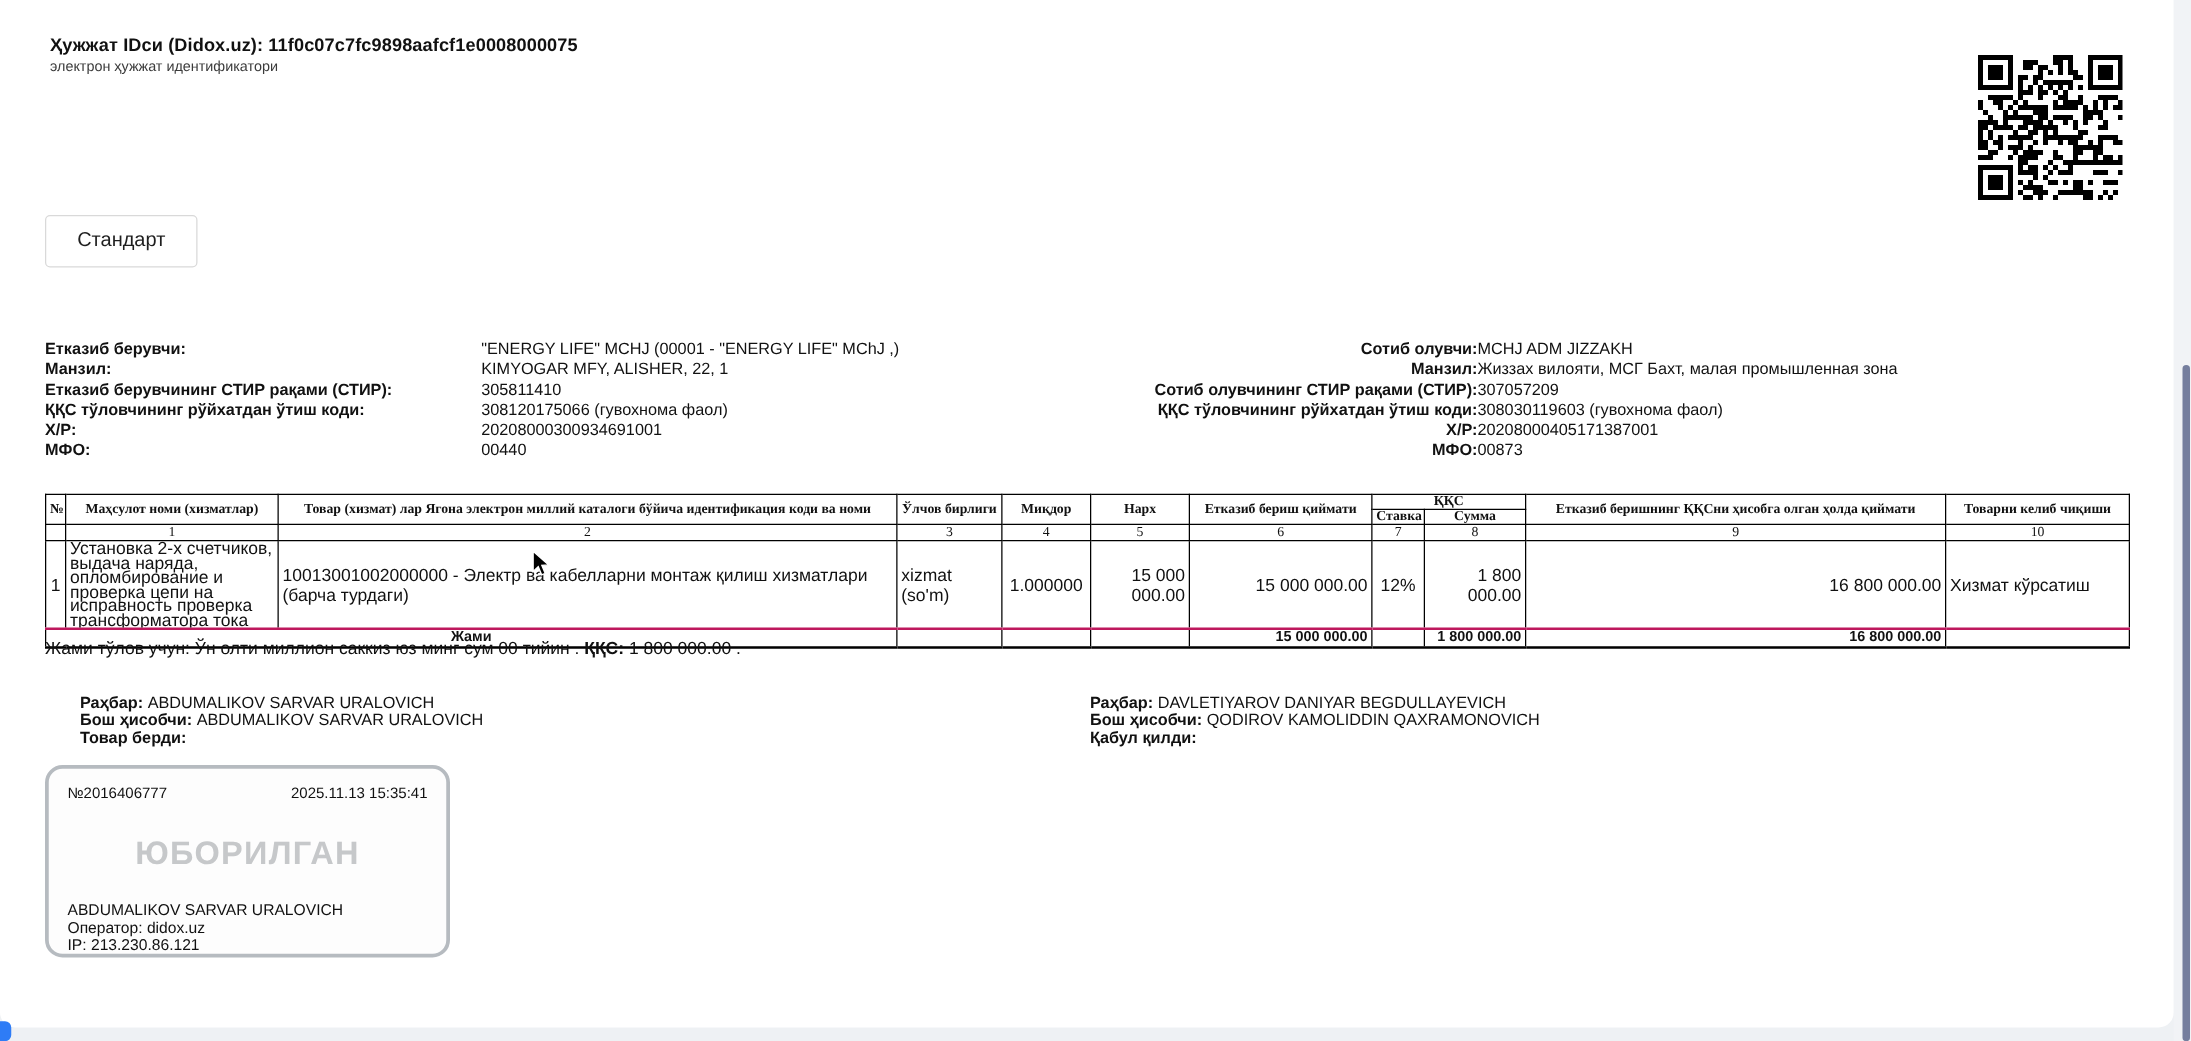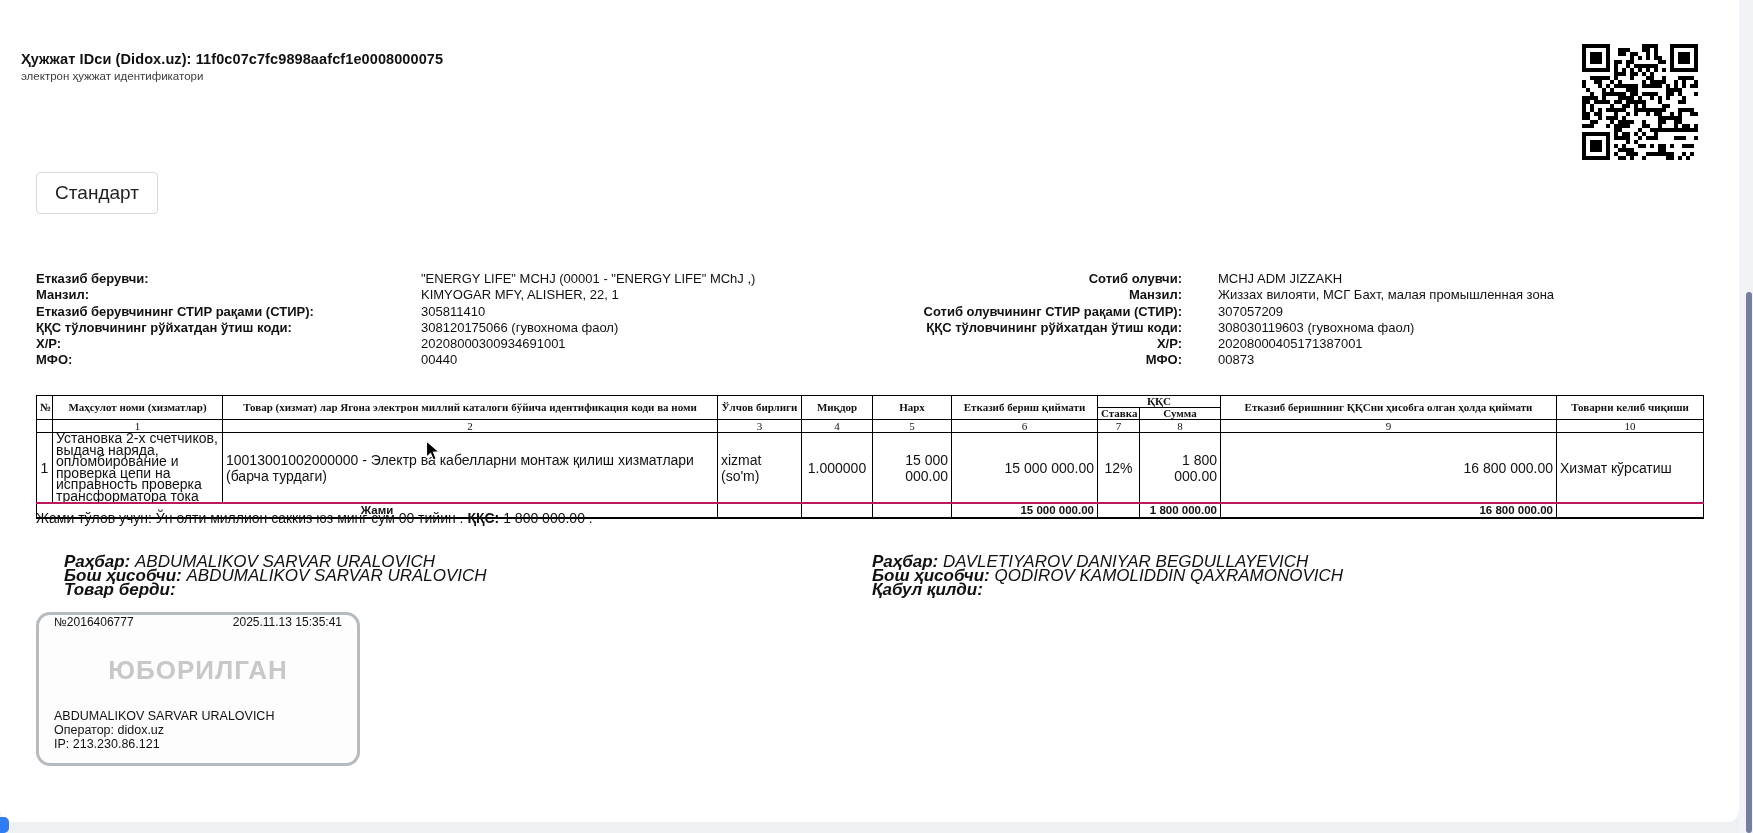--- a/index.html
+++ b/index.html
@@ -2,43 +2,43 @@
 <html><head>
 <meta charset="utf-8">
 <style>
   * { margin:0; padding:0; box-sizing:border-box; }
   html,body { width:1753px; height:833px; overflow:hidden; background:#eef1f4;
               font-family:"Liberation Sans", sans-serif; color:#111; }
   .page { position:absolute; left:0; top:0; width:1739px; height:822px;
           background:#ffffff; border-radius:0 0 12px 12px; }
 
   
-  .doc-ids { position:absolute; left:21px; top:28px;margin-top:22px; }
+  .doc-ids { position:absolute; left:40px; top:28px; }
   .doc-ids .idline { font-size:14.5px; font-weight:700; line-height:18px; letter-spacing:.1px; }
   .doc-ids .caption { font-size:11.5px; color:#3c3c3c; margin-top:2px; }
 
   
   .qr { position:absolute; left:1582px; top:44px; width:116px; height:116px; }
   .qr svg { width:116px; height:116px; display:block; }
 
   
   .std-btn { position:absolute; left:36px; top:172px; width:122px; height:42px;
              background:#fff; border:1px solid #d9d9d9; border-radius:4px;
              display:flex; align-items:center; justify-content:center;
-             font-size:19px; color:#1f1f1f; cursor:pointer; }
+             font-size:16px; color:#1f1f1f; cursor:pointer; }
 
   
   .title { position:absolute; left:0; top:171px; width:1739px; text-align:center;
            font-size:17px; font-weight:700; line-height:21px; }
 
   
   .party { position:absolute; top:271px; font-size:13px; }
   .party.left  { left:36px;  width:790px; }
   .party.right { left:832px; width:900px; }
-  .party .row { display:flex; height:16.3px; line-height:16.3px;gap:36px; }
+  .party .row { display:flex; height:16.3px; line-height:16.3px; }
   .party.left  .row .lbl { width:349px; font-weight:700; flex:none; }
   .party.right .row .lbl { width:350px; font-weight:700; flex:none;text-align:right; }
   .party .row .val { white-space:nowrap; }
 
   
   table.inv { position:absolute; left:36px; top:395px; width:1667px;
               border-collapse:collapse; table-layout:fixed; }
   table.inv th, table.inv td { border:1px solid #000; padding:0 3px; overflow:hidden; }
   table.inv th { font-family:"Liberation Serif", serif; font-size:11px; font-weight:700;
                  line-height:11px; text-align:center; }
@@ -50,30 +50,30 @@
   td.c-name { font-size:10.5px; line-height:11.5px; padding:1px 3px; }
   .al { text-align:left; } .ac { text-align:center; } .ar { text-align:right; }
   tr.total td { height:14px; font-size:11.5px; font-weight:700; line-height:13px;
                 border-top:2px solid #be185d; border-bottom:2px solid #000; }
 
   
   .amount-words { position:absolute; left:36px; top:510px; font-size:14px; }
   .amount-words .b { font-weight:700; }
 
   
-  .sig { position:absolute; top:555px; font-size:17px;font-style:italic; }
+  .sig { position:absolute; top:555px; font-size:13px; }
   .sig.left  { left:64px; }
   .sig.right { left:872px; }
   .sig .row { height:13.8px; line-height:13.8px; }
   .sig .lbl { font-weight:700; }
 
   
   .stamp { position:absolute; left:36px; top:612px; width:324px; height:154px;
            border:3px solid #b6bbc0; border-radius:14px; background:#fdfdfd;
-           padding:0 15px; }
+           padding:12px 15px; }
   .stamp-head { display:flex; justify-content:space-between; font-size:12px; }
   .stamp-mark { text-align:center; margin-top:26px; font-size:26px; font-weight:700;
                 color:#c6c8ca; letter-spacing:1px; }
   .stamp-foot { margin-top:24px; font-size:12.5px; line-height:13.8px; }
 
   
   .scroll-track { position:absolute; left:1739px; top:0; width:14px; height:833px; background:#f1f3f6; }
   .scroll-thumb { position:absolute; left:7px; top:292px; width:6px; height:541px;
                   background:#757e9e; border-radius:3px; }
 

